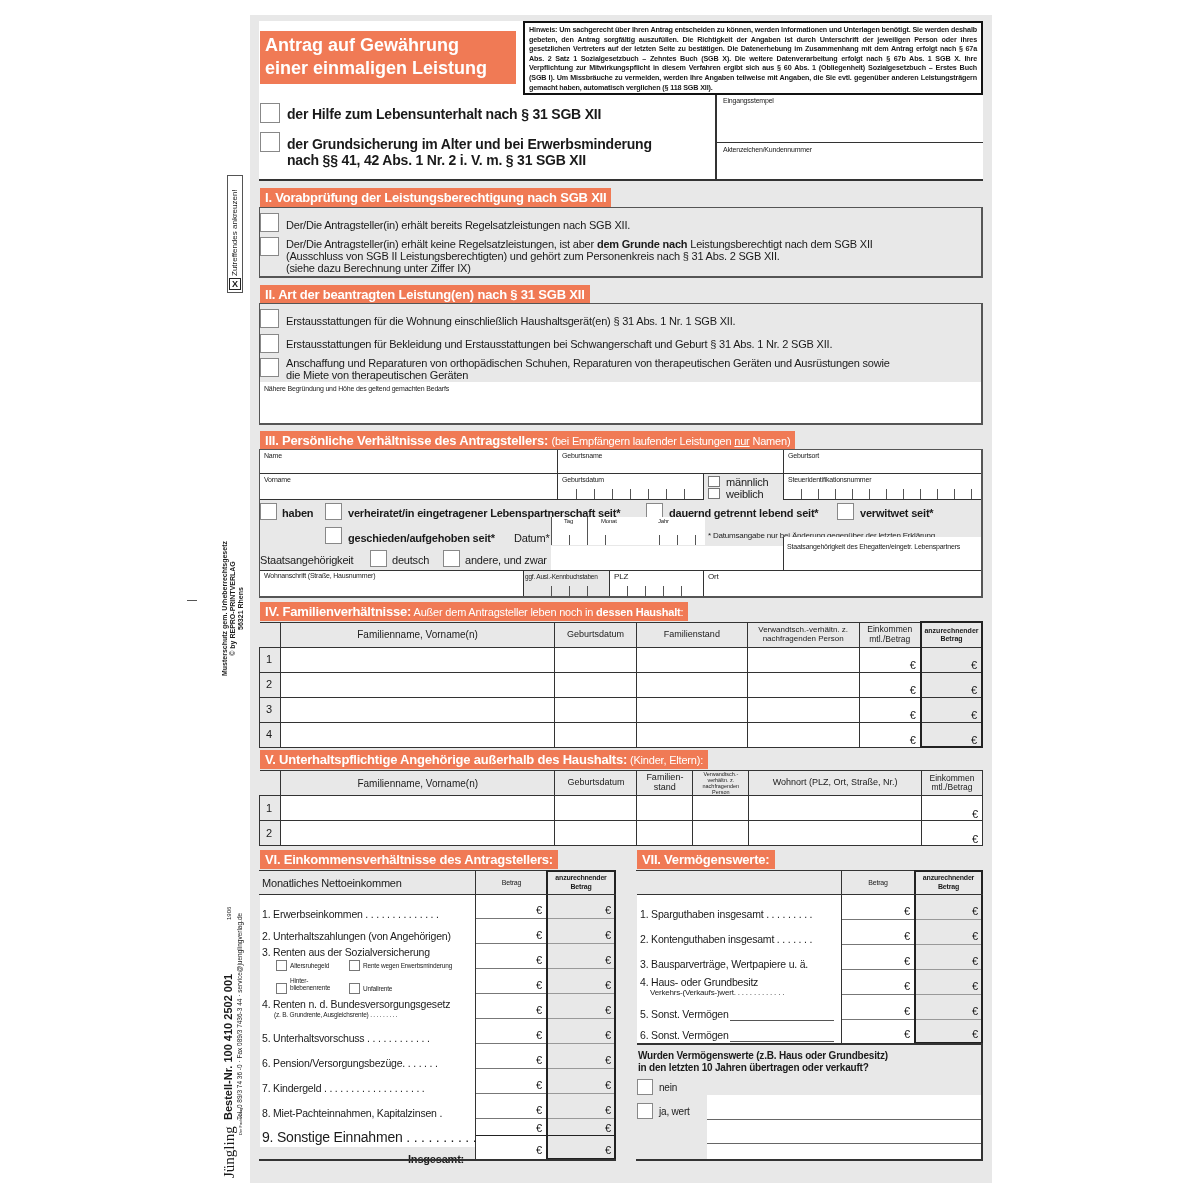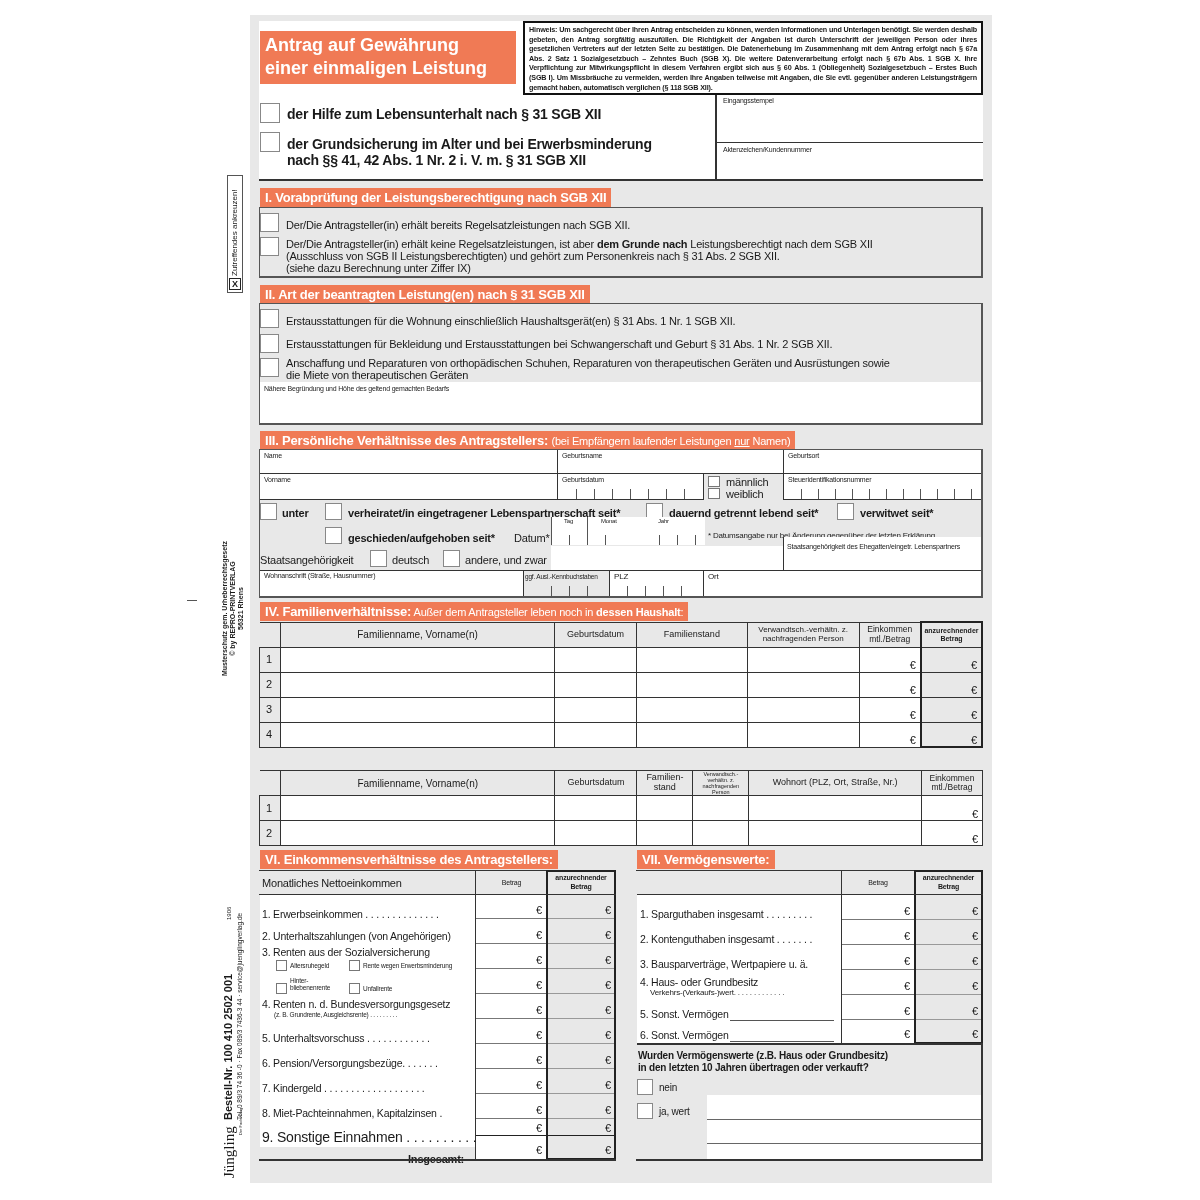--- a/index.html
+++ b/index.html
@@ -141,21 +141,21 @@
         <span style="width:17px"></span>
         <span style="width:17px"></span>
         <span style="width:17px"></span>
         <span style="width:17px"></span>
         <span style="width:17px"></span>
         <span style="width:10px"></span>
       </div>
     </div>
 
   <div class="cb" style="left:10px;top:488px;width:17px;height:17px"></div>
-  <div class="t" style="left:32px;top:492px;font-weight:bold">unter</div>
+  <div class="t" style="left:32px;top:492px;font-weight:bold">haben</div>
   <div class="cb" style="left:75px;top:488px;width:17px;height:17px"></div>
   <div class="t" style="left:98px;top:492px;font-weight:bold">verheiratet/in eingetragener Lebenspartnerschaft seit*</div>
   <div class="cb" style="left:396px;top:488px;width:17px;height:17px"></div>
   <div class="t" style="left:419px;top:492px;font-weight:bold">dauernd getrennt lebend seit*</div>
   <div class="cb" style="left:587px;top:488px;width:17px;height:17px"></div>
   <div class="t" style="left:610px;top:492px;font-weight:bold">verwitwet seit*</div>
   <div class="cb" style="left:75px;top:512px;width:17px;height:17px"></div>
   <div class="t" style="left:98px;top:517px;font-weight:bold">geschieden/aufgehoben seit*</div>
   <div class="t" style="left:264px;top:517px">Datum*</div>
   <div class="abs wh" style="left:301px;top:502px;width:154px;height:28px">
@@ -264,20 +264,21 @@
           <td class="wh"></td>
           <td class="wh"></td>
           <td class="wh"></td>
           <td class="wh"></td>
           <td class="wh eur">€</td>
           <td class="shade eur thick" style="border-bottom:2px solid #222">€</td>
         </tr>
   </tbody>
     </table>
 
+  <div class="hdrbox" style="left:10px;top:735px"><span>V. Unterhaltspflichtige Angehörige außerhalb des Haushalts:</span><small> (Kinder, Eltern):</small></div>
   <table class="grid" style="left:9px;top:755px;width:724px">
     <colgroup>
         <col style="width:21px">
         <col style="width:275px">
         <col style="width:82px">
         <col style="width:56px">
         <col style="width:56px">
         <col style="width:173px">
         <col style="width:61px">
       </colgroup>

